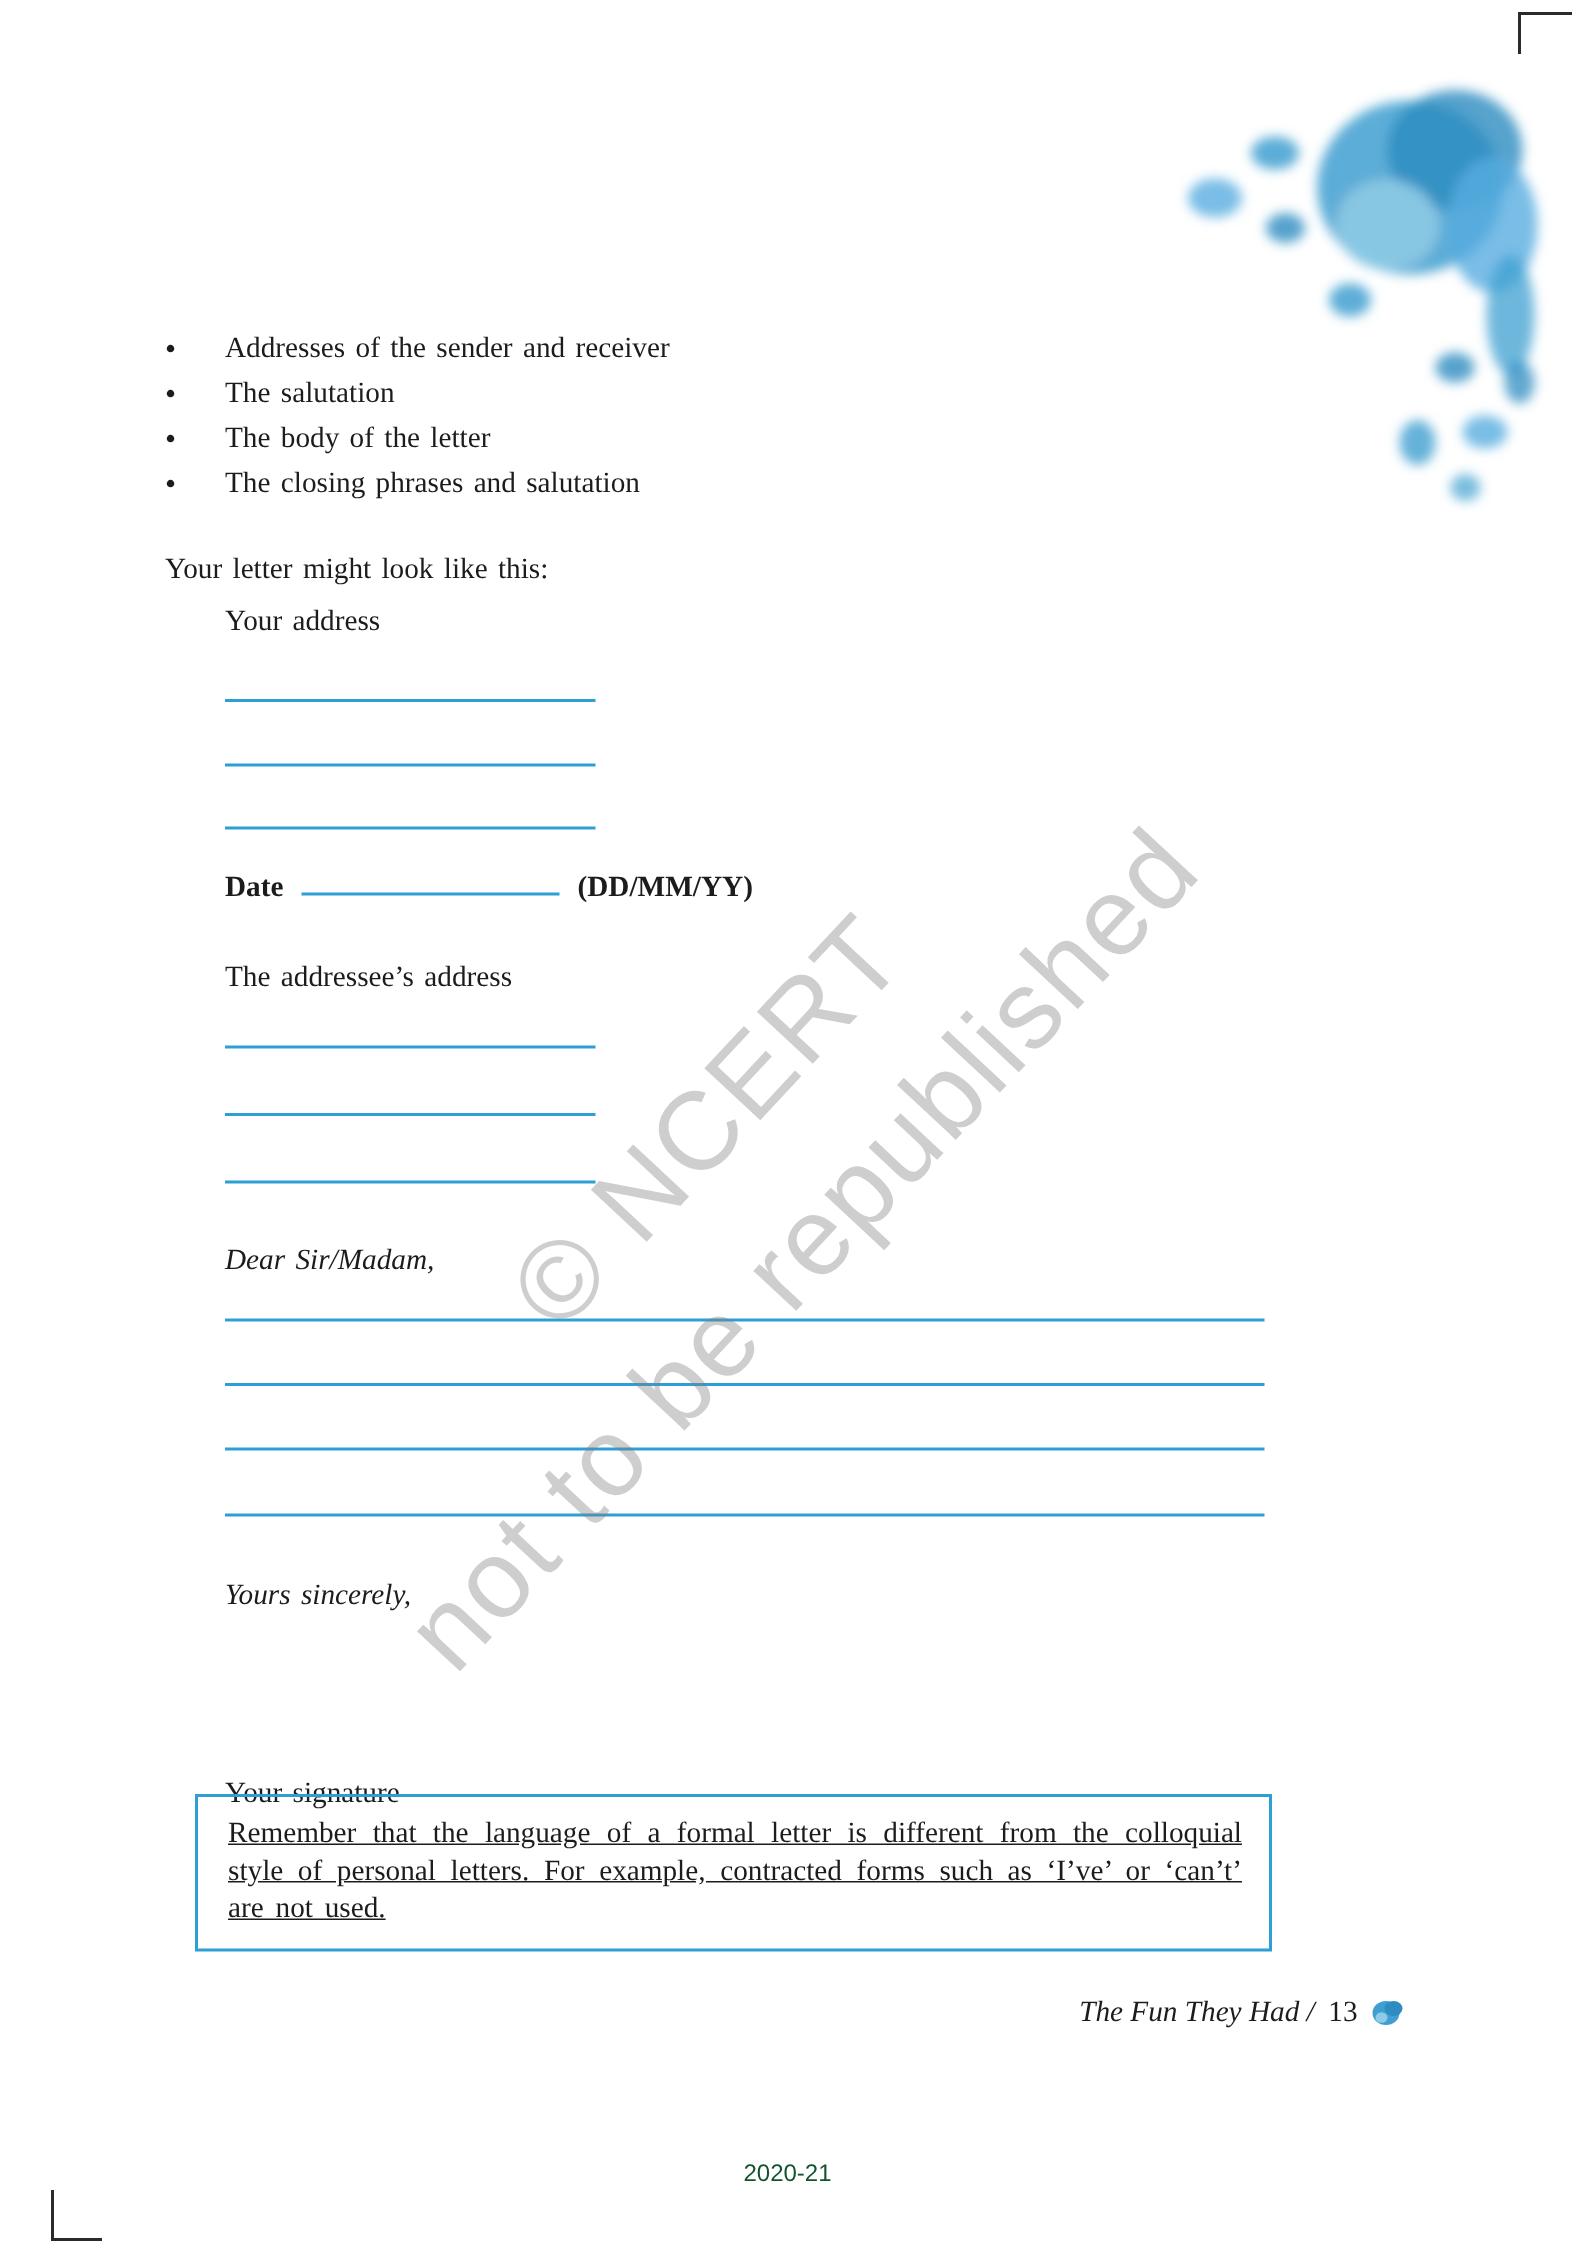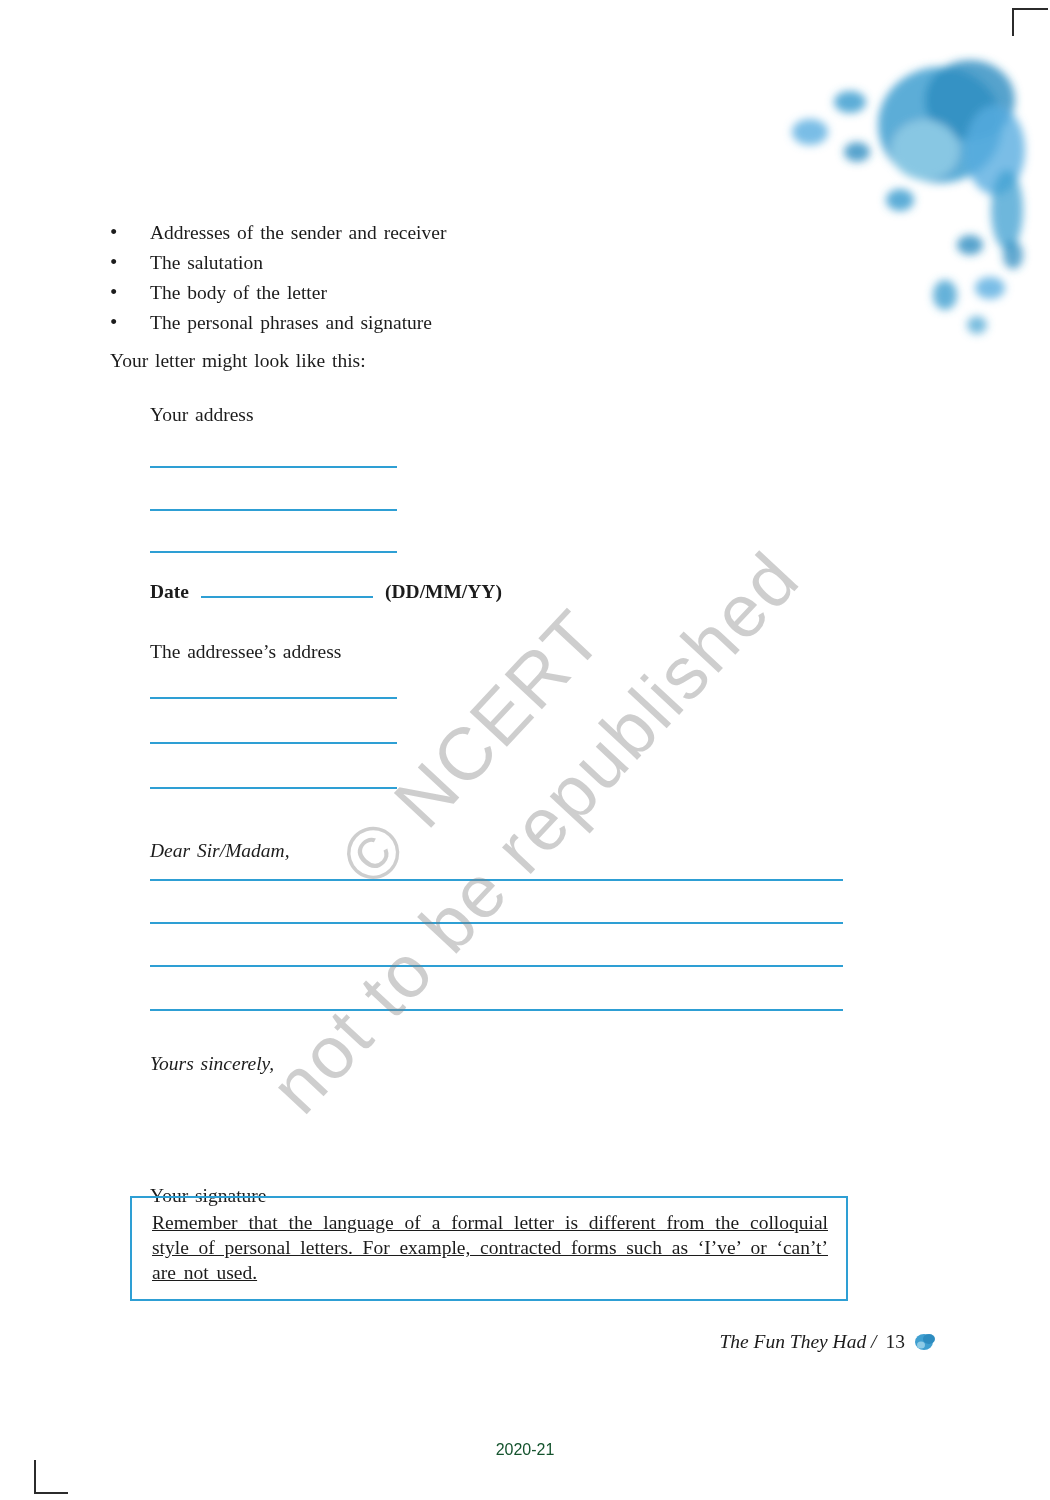--- a/index.html
+++ b/index.html
@@ -31,21 +31,21 @@
     list-style: none; margin: 0; padding: 0;
   }
   .bullets li {
     position: relative; padding-left: 42px; margin-bottom: 8px;
     font-size: 19.5px; line-height: 22px; word-spacing: 2px;
   }
   .bullets li .dot {
     position: absolute; left: 2px; top: -1px; font-size: 21px; color: #1c1c1c;
   }
 
-  .intro { position: absolute; left: 110px; top: 349px; }
+  .intro { position: absolute; left: 110px; top: 368px; }
 
   .abs { position: absolute; }
 
   
   .uline {
     position: absolute; left: 150px; height: 0;
     border-bottom: 2px solid #2e9fd4;
   }
   .uline.short { width: 247px; }
   .uline.long  { width: 693px; }
@@ -132,21 +132,21 @@
     <li>
       <span class="dot">•</span>
       <span>The salutation</span>
     </li>
     <li>
       <span class="dot">•</span>
       <span>The body of the letter</span>
     </li>
     <li>
       <span class="dot">•</span>
-      <span>The personal phrases and signature</span>
+      <span>The closing phrases and salutation</span>
     </li>
   </ul>
 
   <div class="txt intro">Your letter might look like this:</div>
 
   <div>
 
     <div class="txt abs" style="left:150px; top:403px;">Your address</div>
 
     <div class="uline short" style="top:466px;"></div>
@@ -156,21 +156,21 @@
     <div class="txt date-row">
       <span>Date</span><span class="date-uline"></span><span>(DD/MM/YY)</span>
     </div>
 
     <div class="txt abs" style="left:150px; top:640px;text-align:right;">The addressee’s address</div>
 
     <div class="uline short" style="top:697px;"></div>
     <div class="uline short" style="top:742px;"></div>
     <div class="uline short" style="top:787px;"></div>
 
-    <div class="txt it abs" style="left:150px; top:829px;margin-top:10px;">Dear Sir/Madam,</div>
+    <div class="txt it abs" style="left:150px; top:829px;">Dear Sir/Madam,</div>
 
     <div class="uline long" style="top:879px;"></div>
     <div class="uline long" style="top:922px;"></div>
     <div class="uline long" style="top:965px;"></div>
     <div class="uline long" style="top:1009px;"></div>
 
     <div class="txt it abs" style="left:150px; top:1052px;">Yours sincerely,</div>
 
     <div class="txt abs" style="left:150px; top:1184px;">Your signature</div>
   </div>

